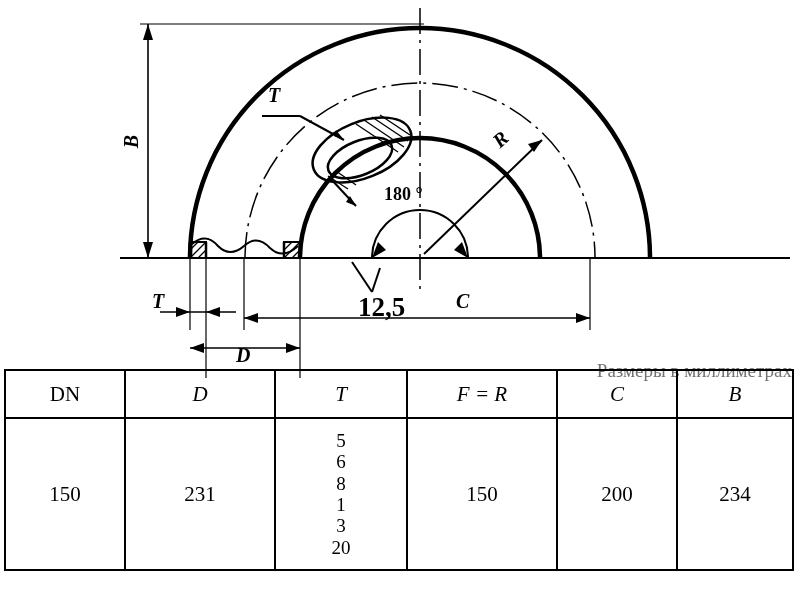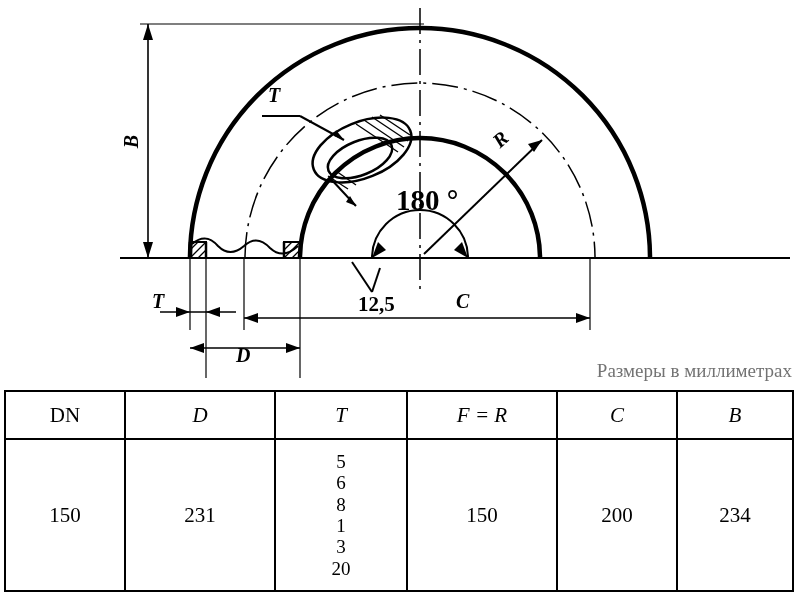--- a/index.html
+++ b/index.html
@@ -50,21 +50,21 @@
     top: 360px;
     font-family: "Liberation Serif", serif;
     font-size: 19px;
     color: #737373;
     white-space: nowrap;
   }
   
   #dim-table {
     position: absolute;
     left: 4px;
-    top: 390px;
+    top: 369px;
     width: 790px;
     border-collapse: collapse;
     table-layout: fixed;
   }
   #dim-table th, #dim-table td {
     border: 2px solid #000;
     text-align: center;
     vertical-align: middle;
     font-family: "Liberation Serif", serif;
     font-size: 21px;
@@ -196,23 +196,23 @@
       </g>
 
     </svg>
 
     <span class="lbl" style="left:125px; top:130px; transform:rotate(-90deg); transform-origin:center;">B</span>
 
     <span class="lbl" style="left:268px; top:84px;">T</span>
 
     <span class="lbl" style="left:494px; top:128px; transform:rotate(-42deg); transform-origin:center;">R</span>
 
-    <span class="lbl lbl-upright" style="left:396px; top:184px; font-size:29px;">180 °</span>
-
-    <span class="lbl lbl-upright" style="left:358px; top:292px; font-size:21px;">12,5</span>
+    <span class="lbl lbl-upright" style="left:384px; top:184px; font-size:18px;">180 °</span>
+
+    <span class="lbl lbl-upright" style="left:358px; top:292px; font-size:27px;">12,5</span>
 
     <span class="lbl" style="left:152px; top:290px;">T</span>
 
     <span class="lbl" style="left:236px; top:344px;">D</span>
 
     <span class="lbl" style="left:456px; top:290px;">C</span>
   </div>
 
   <div id="units-caption">Размеры в миллиметрах</div>
 

